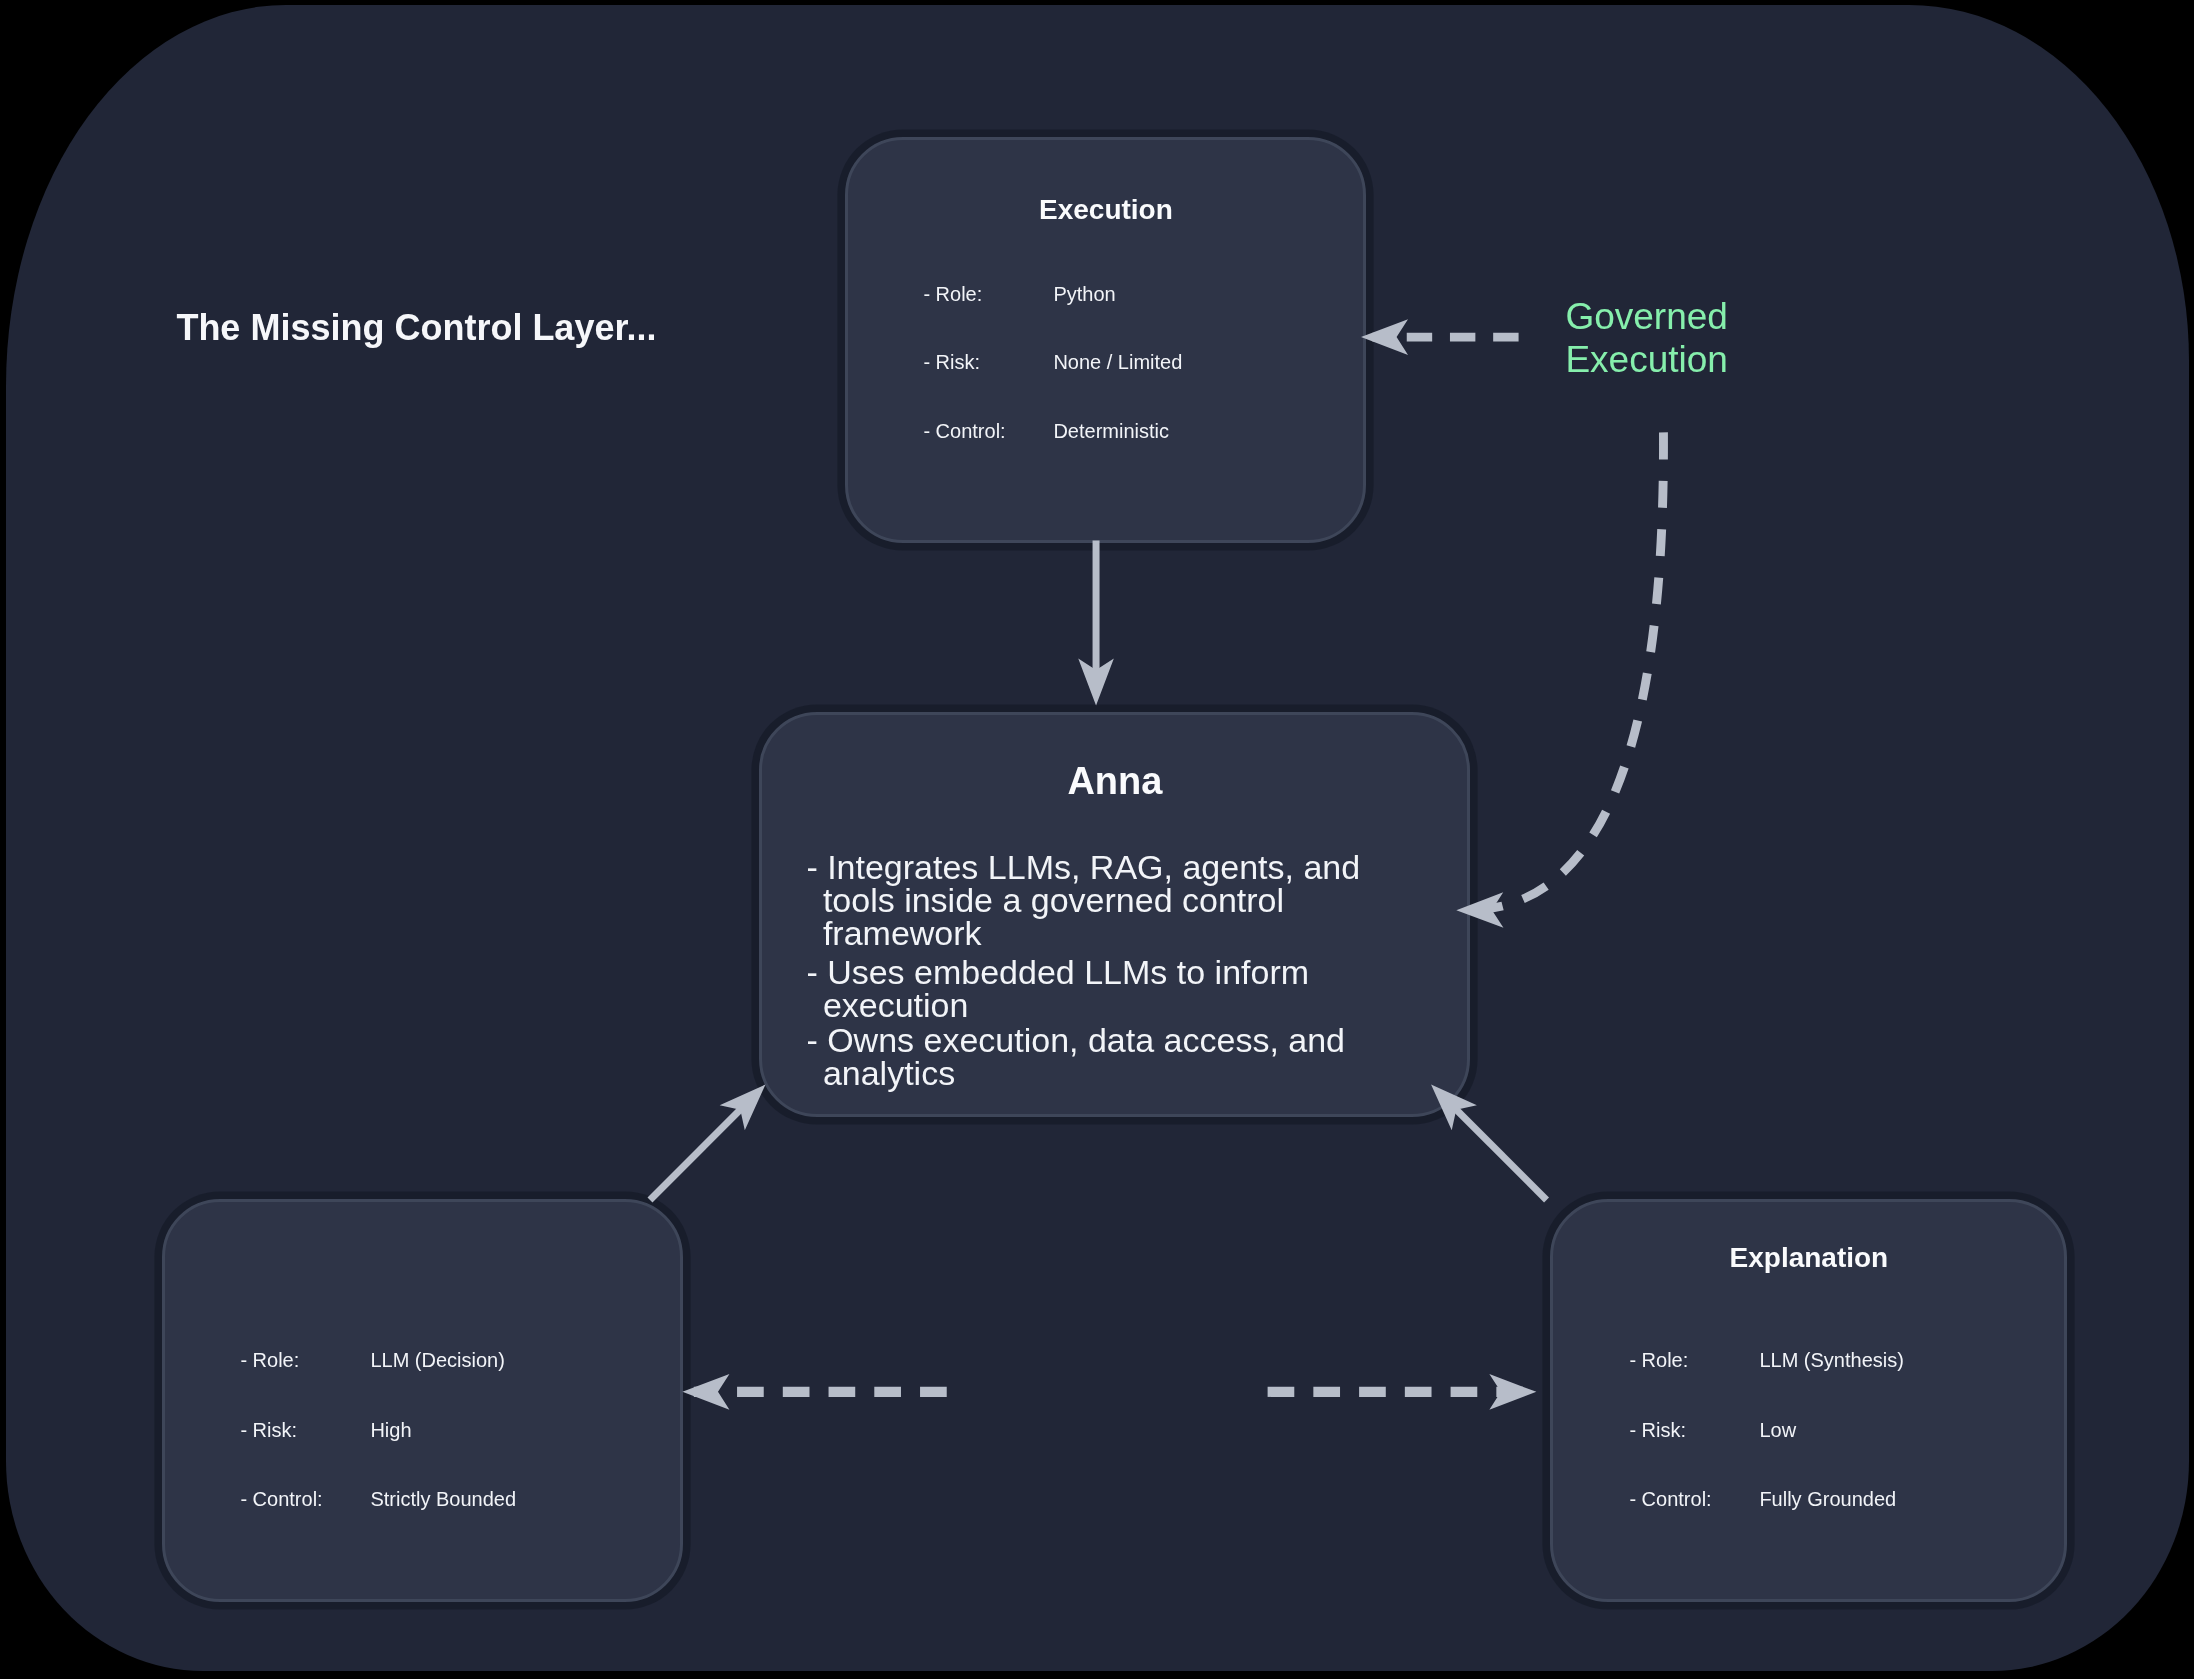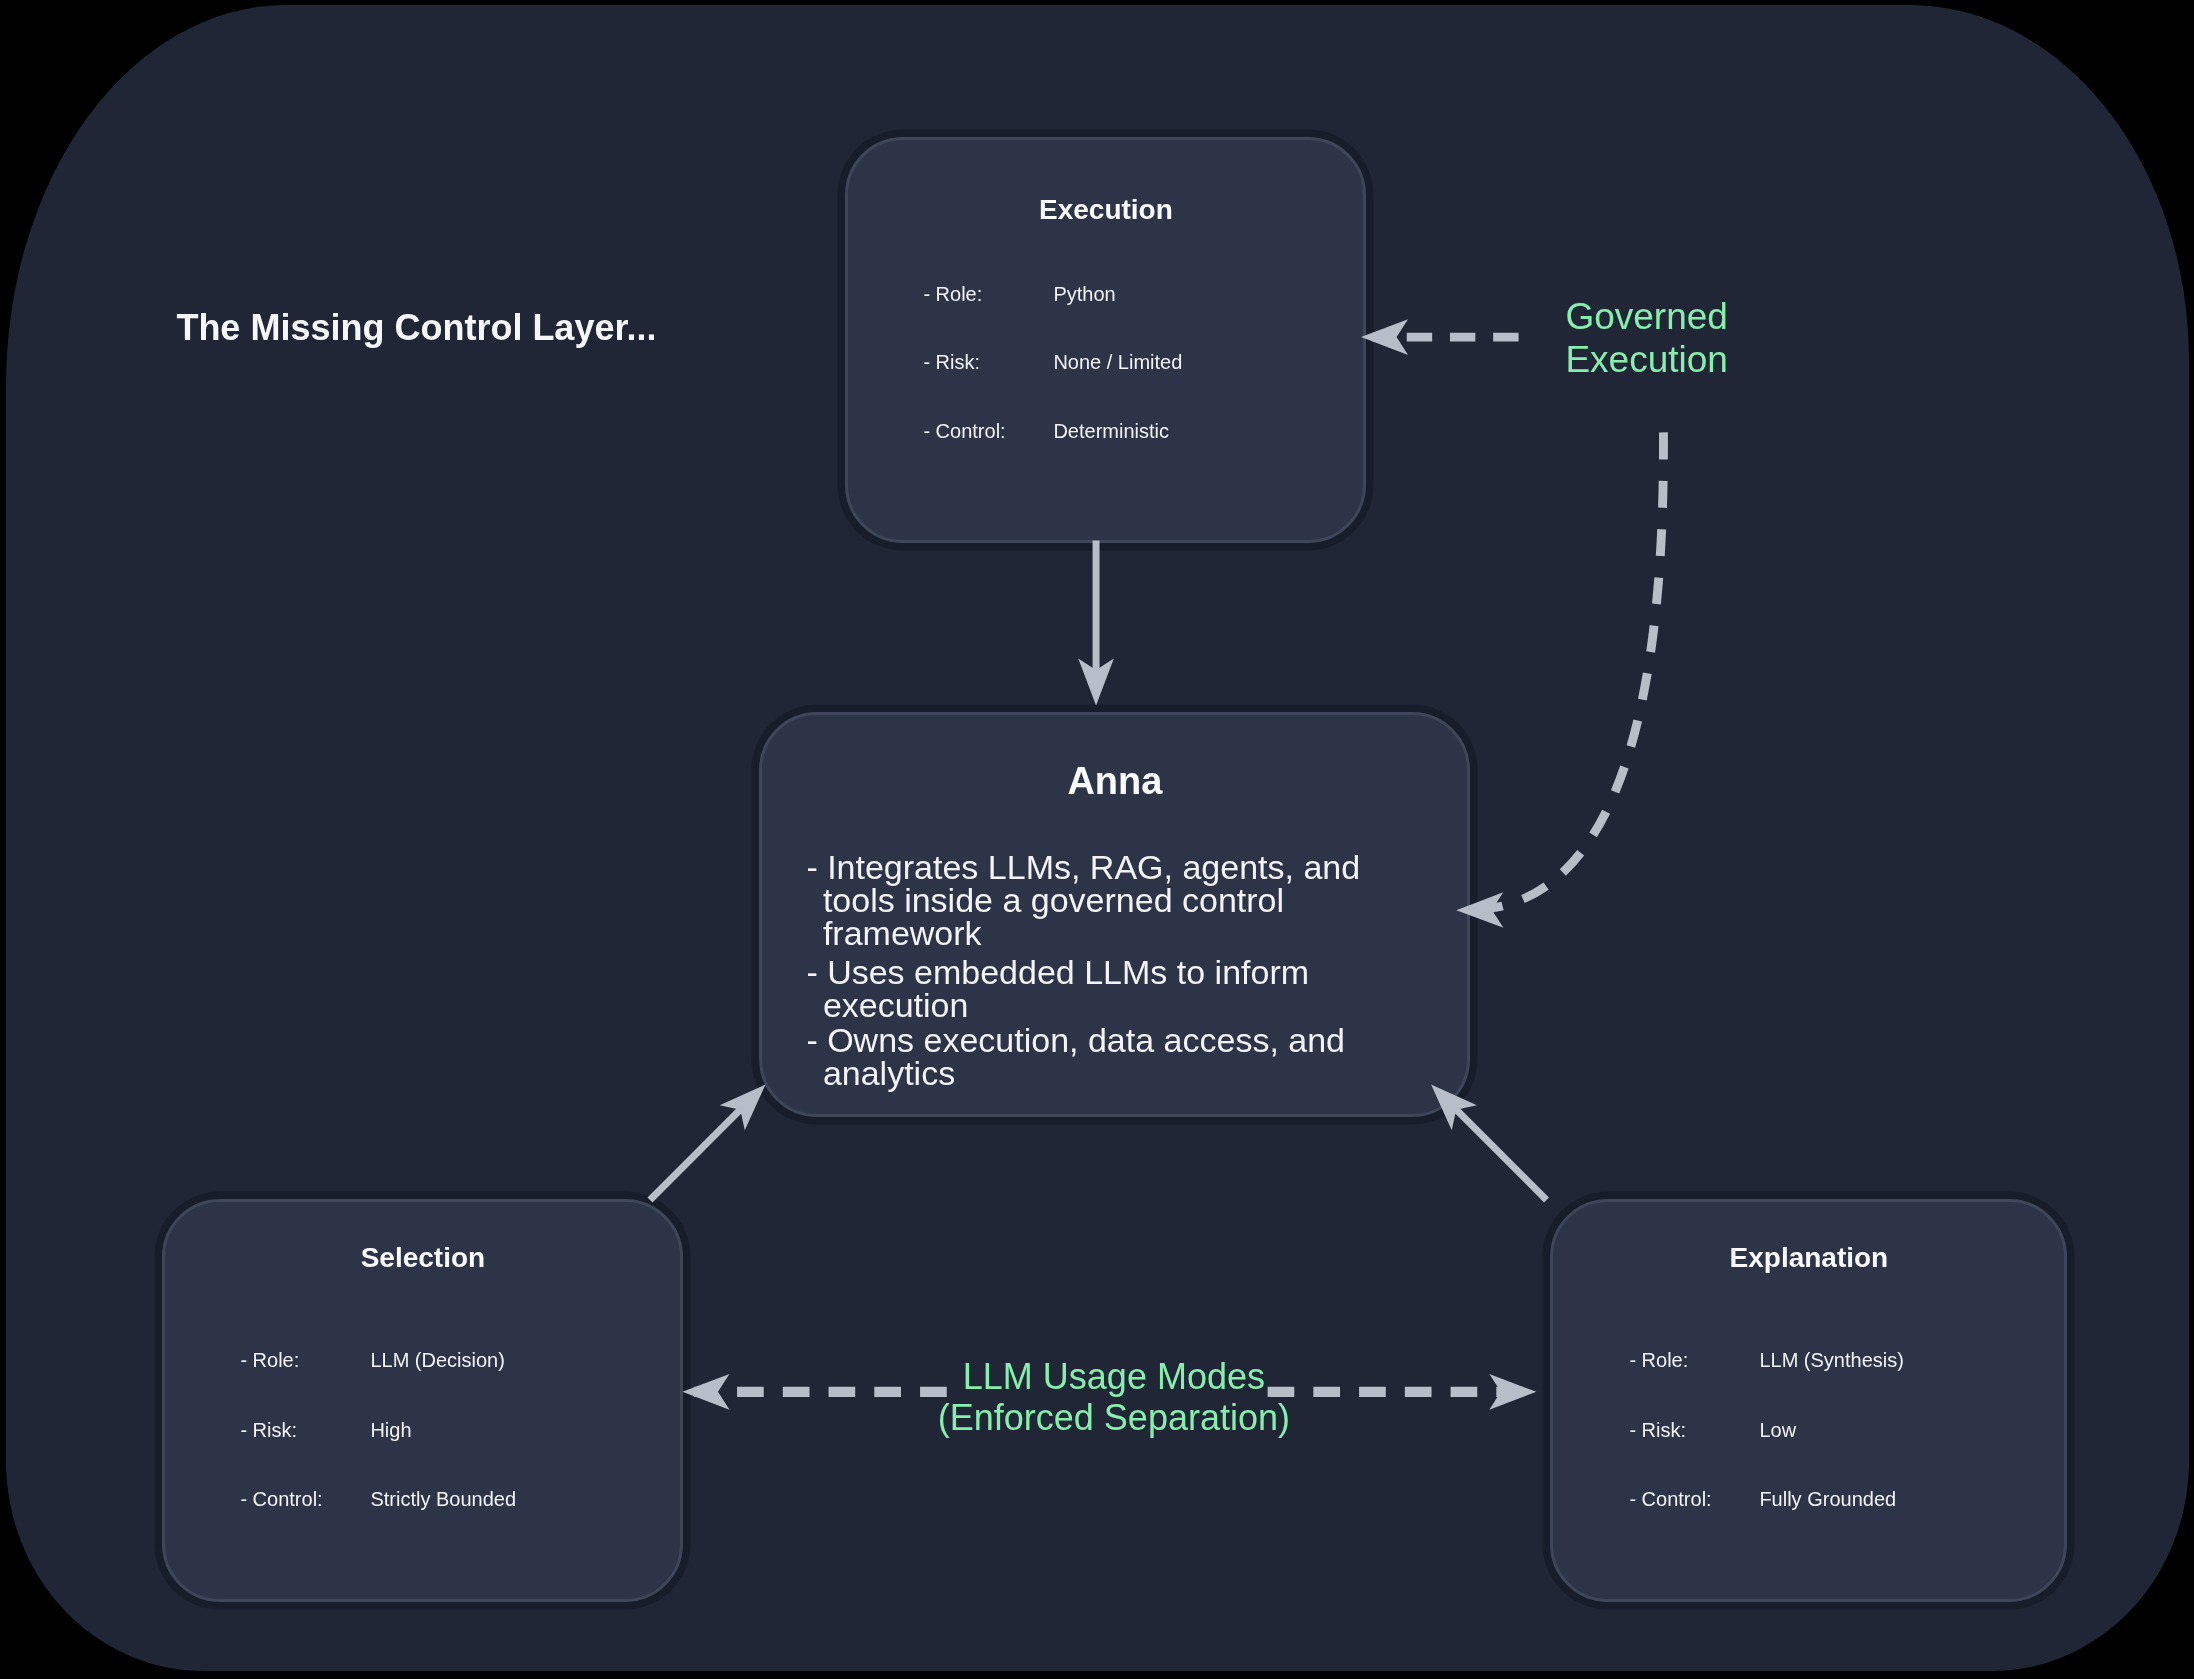--- a/index.html
+++ b/index.html
@@ -44,24 +44,20 @@
 <div id="canvas">
   <div class="panel">
 
     <div class="main-title">The Missing Control Layer...</div>
 
     <div class="float-label governed">
       <div>Governed</div>
       <div>Execution</div>
     </div>
 
-    <div class="float-label usage">
-      <div>LLM Usage Modes</div>
-      <div>(Enforced Separation)</div>
-    </div>
 
     <div class="box box-execution">
       <div class="box-title" style="top:55px;">Execution</div>
       <div class="kv-row" style="left:75px;top:139px;">
         <span class="kv-label">- Role:</span><span>Python</span>
       </div>
       <div class="kv-row" style="left:75px;top:207px;">
         <span class="kv-label">- Risk:</span><span>None / Limited</span>
       </div>
       <div class="kv-row" style="left:75px;top:276px;">
@@ -70,21 +66,20 @@
     </div>
 
     <div class="box box-anna">
       <div class="box-title anna-title" style="top:47px;">Anna</div>
       <div class="bullet" style="left:44px;top:136px;width:610px;">- Integrates LLMs, RAG, agents, and tools inside a governed control framework</div>
       <div class="bullet" style="left:44px;top:241px;width:623px;">- Uses embedded LLMs to inform execution</div>
       <div class="bullet" style="left:44px;top:309px;width:623px;">- Owns execution, data access, and analytics</div>
     </div>
 
     <div class="box box-selection">
-      <div class="box-title" style="top:41px;">Selection</div>
       <div class="kv-row" style="left:75px;top:143px;">
         <span class="kv-label">- Role:</span><span>LLM (Decision)</span>
       </div>
       <div class="kv-row" style="left:75px;top:213px;">
         <span class="kv-label">- Risk:</span><span>High</span>
       </div>
       <div class="kv-row" style="left:75px;top:282px;">
         <span class="kv-label">- Control:</span><span>Strictly Bounded</span>
       </div>
     </div>

